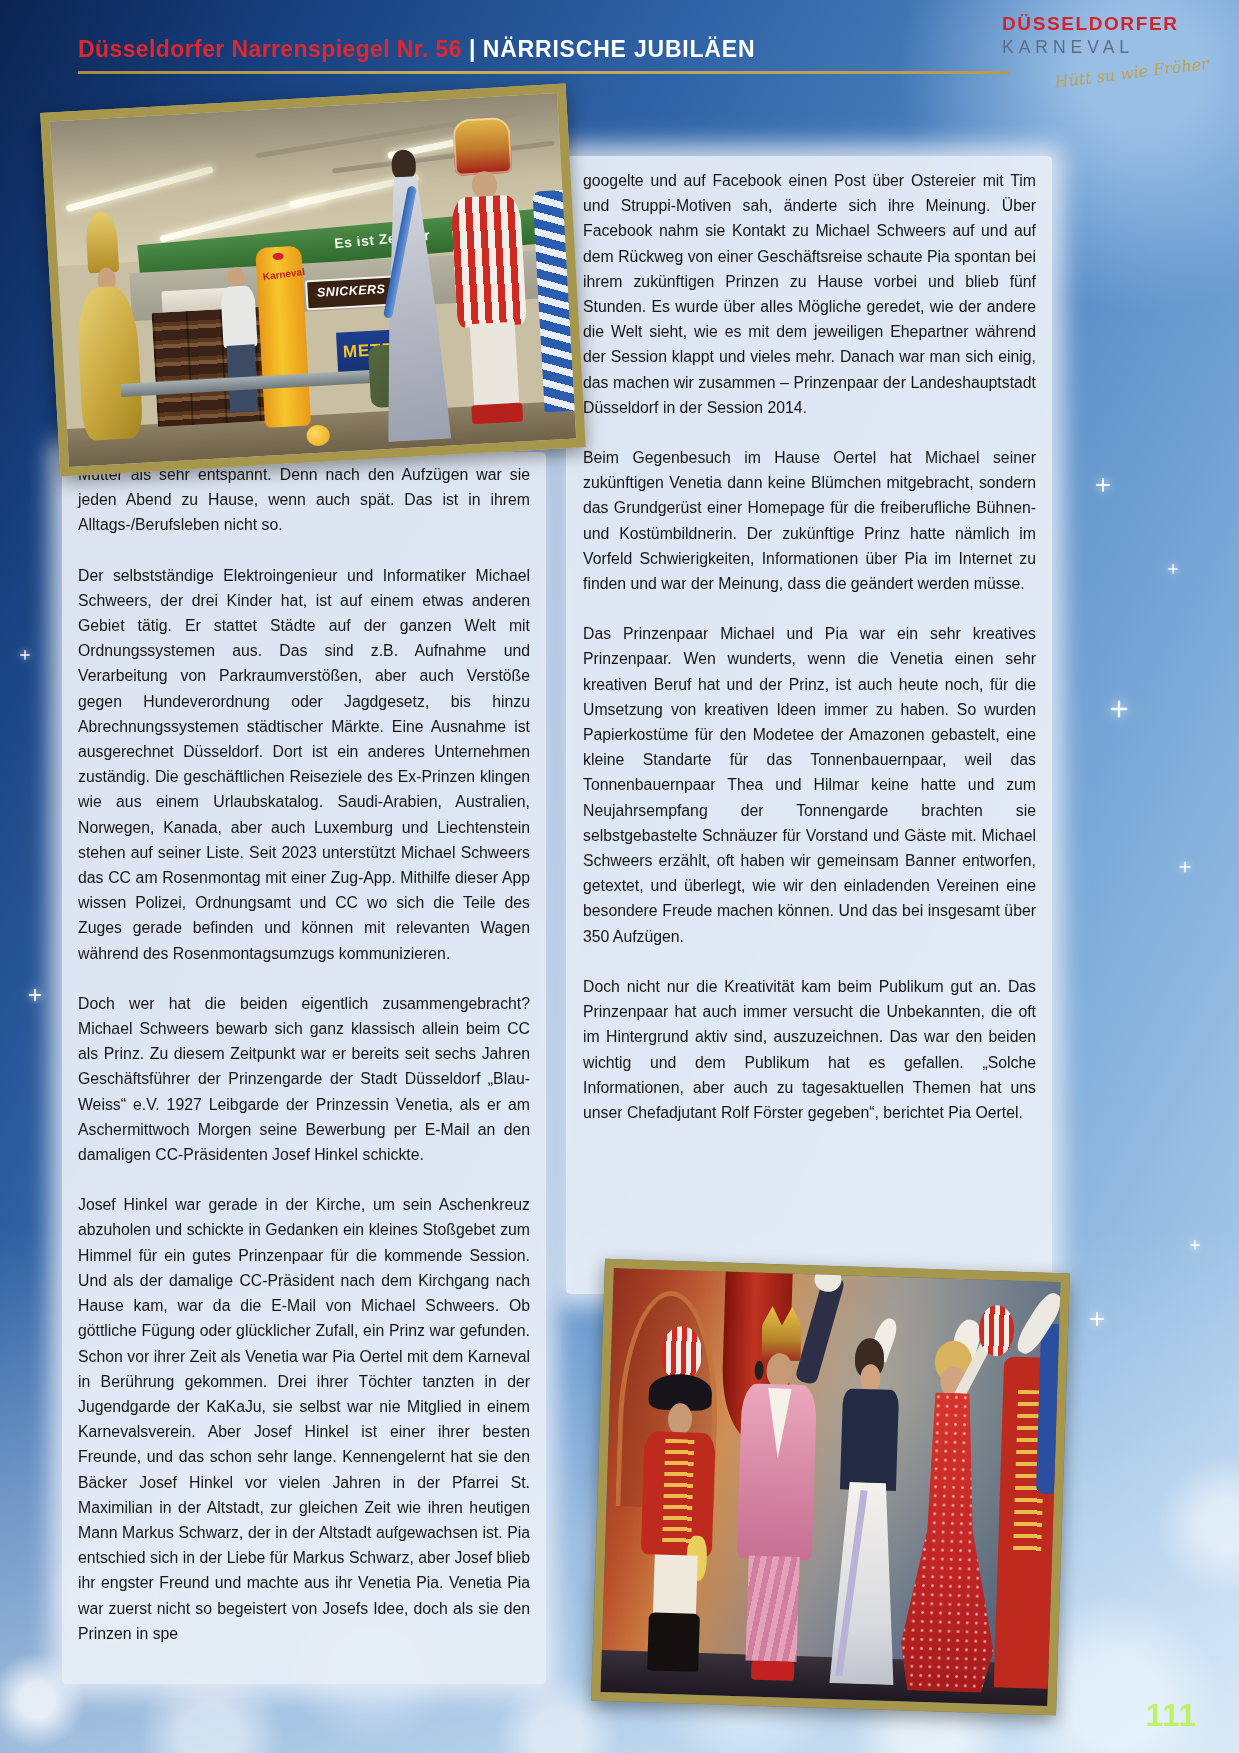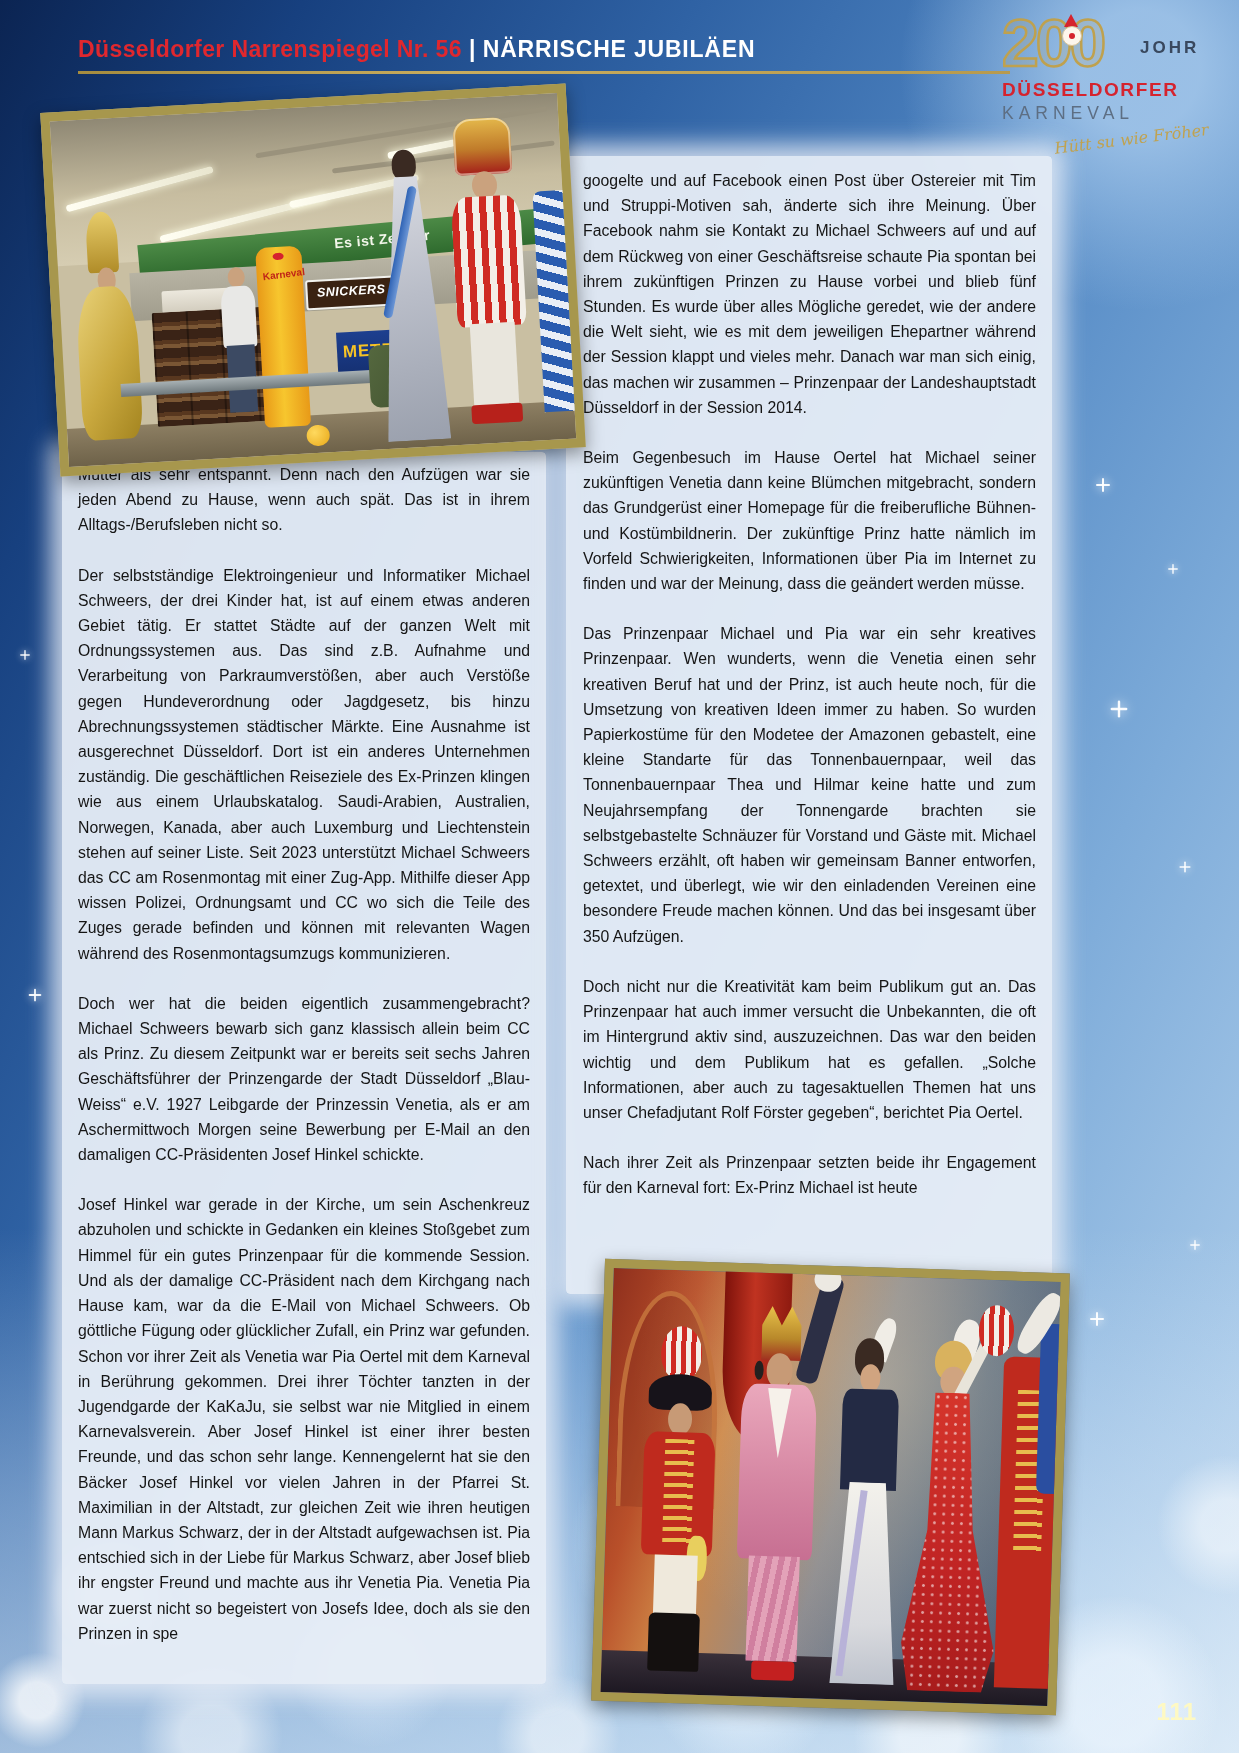--- a/index.html
+++ b/index.html
@@ -176,21 +176,21 @@
       linear-gradient(180deg,#d5352b,#c02424 60%,#a81c1c);
     background-size:9px 9px, 100% 100%;
     clip-path:polygon(30% 0,66% 0,74% 46%,100% 86%,88% 100%,10% 100%,2% 84%,26% 46%);}
   .pb-guards-right{right:-4%;top:18%;width:16%;height:78%;background:#bf2a1e;border-radius:10px 0 0 0;}
   .pb-guards-right .braid{left:20%;top:10%;width:40%;height:50%;
     background:repeating-linear-gradient(180deg,#e8bd4e 0 4px,rgba(0,0,0,0) 4px 12px);}
   .pb-blue{right:-2%;top:10%;width:6%;height:40%;background:#2a4ea0;border-radius:8px;}
   .pb-plume2{right:10%;top:6%;width:8%;height:12%;border-radius:50%;
     background:repeating-linear-gradient(90deg,#cf2a22 0 5px,#f3efe8 5px 10px);}
 
-  .page-number{position:absolute;right:42px;top:1698px;z-index:6;font-size:24px;font-weight:bold;color:#fef9c3;letter-spacing:1px;}
+  .page-number{position:absolute;right:42px;top:1698px;z-index:6;font-size:31px;font-weight:bold;color:#bef264;letter-spacing:1px;}
 </style>
 </head>
 <body>
 
 <div class="bg"></div>
 <div class="bokeh"></div>
 
 <div class="sparkle" style="left:1096px;top:478px;"></div>
 <div class="sparkle" style="left:1166px;top:562px;transform:scale(.7);"></div>
 <div class="sparkle" style="left:1112px;top:702px;transform:scale(1.2);"></div>
@@ -199,29 +199,20 @@
 <div class="sparkle" style="left:1188px;top:1238px;transform:scale(.7);"></div>
 <div class="sparkle" style="left:18px;top:648px;transform:scale(.7);"></div>
 <div class="sparkle" style="left:28px;top:988px;transform:scale(.9);"></div>
 
 <div class="header-line">
   <span class="header-kicker">Düsseldorfer Narrenspiegel Nr. 56</span><span class="header-sep">|</span><span class="header-title">NÄRRISCHE JUBILÄEN</span>
 </div>
 <div class="gold-rule"></div>
 
 <div class="logo">
-  <div class="logo-row">
-    <span class="logo-200">200</span>
-    <span class="logo-johr">JOHR</span>
-    <span class="logo-clown">
-      <span class="hat"></span>
-      <span class="face"></span>
-      <span class="nose"></span>
-    </span>
-  </div>
   <div class="logo-line1">DÜSSELDORFER</div>
   <div class="logo-line2">KARNEVAL</div>
   <div class="logo-slogan">Hütt su wie Fröher</div>
 </div>
 
 <div class="panel panel-left"></div>
 <div class="panel panel-right"></div>
 
 <div class="photo photo-top">
   <div class="pt-ceiling"></div>
@@ -281,21 +272,20 @@
   <p>Der selbstständige Elektroingenieur und Informatiker Michael Schweers, der drei Kinder hat, ist auf einem etwas anderen Gebiet tätig. Er stattet Städte auf der ganzen Welt mit Ordnungssystemen aus. Das sind z.B. Aufnahme und Verarbeitung von Parkraumverstößen, aber auch Verstöße gegen Hundeverordnung oder Jagdgesetz, bis hinzu Abrechnungssystemen städtischer Märkte. Eine Ausnahme ist ausgerechnet Düsseldorf. Dort ist ein anderes Unternehmen zuständig. Die geschäftlichen Reiseziele des Ex-Prinzen klingen wie aus einem Urlaubskatalog. Saudi-Arabien, Australien, Norwegen, Kanada, aber auch Luxemburg und Liechtenstein stehen auf seiner Liste. Seit 2023 unterstützt Michael Schweers das CC am Rosenmontag mit einer Zug-App. Mithilfe dieser App wissen Polizei, Ordnungsamt und CC wo sich die Teile des Zuges gerade befinden und können mit relevanten Wagen während des Rosenmontagsumzugs kommunizieren.</p>
   <p>Doch wer hat die beiden eigentlich zusammengebracht? Michael Schweers bewarb sich ganz klassisch allein beim CC als Prinz. Zu diesem Zeitpunkt war er bereits seit sechs Jahren Geschäftsführer der Prinzengarde der Stadt Düsseldorf „Blau-Weiss“ e.V. 1927 Leibgarde der Prinzessin Venetia, als er am Aschermittwoch Morgen seine Bewerbung per E-Mail an den damaligen CC-Präsidenten Josef Hinkel schickte.</p>
   <p>Josef Hinkel war gerade in der Kirche, um sein Aschenkreuz abzuholen und schickte in Gedanken ein kleines Stoßgebet zum Himmel für ein gutes Prinzenpaar für die kommende Session. Und als der damalige CC-Präsident nach dem Kirchgang nach Hause kam, war da die E-Mail von Michael Schweers. Ob göttliche Fügung oder glücklicher Zufall, ein Prinz war gefunden. Schon vor ihrer Zeit als Venetia war Pia Oertel mit dem Karneval in Berührung gekommen. Drei ihrer Töchter tanzten in der Jugendgarde der KaKaJu, sie selbst war nie Mitglied in einem Karnevalsverein. Aber Josef Hinkel ist einer ihrer besten Freunde, und das schon sehr lange. Kennengelernt hat sie den Bäcker Josef Hinkel vor vielen Jahren in der Pfarrei St. Maximilian in der Altstadt, zur gleichen Zeit wie ihren heutigen Mann Markus Schwarz, der in der Altstadt aufgewachsen ist. Pia entschied sich in der Liebe für Markus Schwarz, aber Josef blieb ihr engster Freund und machte aus ihr Venetia Pia. Venetia Pia war zuerst nicht so begeistert von Josefs Idee, doch als sie den Prinzen in spe</p>
 </div>
 
 <div class="col col-right">
   <p>googelte und auf Facebook einen Post über Ostereier mit Tim und Struppi-Motiven sah, änderte sich ihre Meinung. Über Facebook nahm sie Kontakt zu Michael Schweers auf und auf dem Rückweg von einer Geschäftsreise schaute Pia spontan bei ihrem zukünftigen Prinzen zu Hause vorbei und blieb fünf Stunden. Es wurde über alles Mögliche geredet, wie der andere die Welt sieht, wie es mit dem jeweiligen Ehepartner während der Session klappt und vieles mehr. Danach war man sich einig, das machen wir zusammen – Prinzenpaar der Landeshauptstadt Düsseldorf in der Session 2014.</p>
   <p>Beim Gegenbesuch im Hause Oertel hat Michael seiner zukünftigen Venetia dann keine Blümchen mitgebracht, sondern das Grundgerüst einer Homepage für die freiberufliche Bühnen- und Kostümbildnerin. Der zukünftige Prinz hatte nämlich im Vorfeld Schwierigkeiten, Informationen über Pia im Internet zu finden und war der Meinung, dass die geändert werden müsse.</p>
   <p>Das Prinzenpaar Michael und Pia war ein sehr kreatives Prinzenpaar. Wen wunderts, wenn die Venetia einen sehr kreativen Beruf hat und der Prinz, ist auch heute noch, für die Umsetzung von kreativen Ideen immer zu haben. So wurden Papierkostüme für den Modetee der Amazonen gebastelt, eine kleine Standarte für das Tonnenbauernpaar, weil das Tonnenbauernpaar Thea und Hilmar keine hatte und zum Neujahrsempfang der Tonnengarde brachten sie selbstgebastelte Schnäuzer für Vorstand und Gäste mit. Michael Schweers erzählt, oft haben wir gemeinsam Banner entworfen, getextet, und überlegt, wie wir den einladenden Vereinen eine besondere Freude machen können. Und das bei insgesamt über 350 Aufzügen.</p>
   <p>Doch nicht nur die Kreativität kam beim Publikum gut an. Das Prinzenpaar hat auch immer versucht die Unbekannten, die oft im Hintergrund aktiv sind, auszuzeichnen. Das war den beiden wichtig und dem Publikum hat es gefallen. „Solche Informationen, aber auch zu tagesaktuellen Themen hat uns unser Chefadjutant Rolf Förster gegeben“, berichtet Pia Oertel.</p>
-  <p>Nach ihrer Zeit als Prinzenpaar setzten beide ihr Engagement für den Karneval fort: Ex-Prinz Michael ist heute</p>
 </div>
 
 <div class="photo photo-bottom">
   <div class="pb-bg"></div>
   <div class="pb-arch"></div>
   <div class="pb-curtain"></div>
   <div class="pb-floor"></div>
   <div class="pb-guard1">
     <div class="plume"></div>
     <div class="hat"></div>

